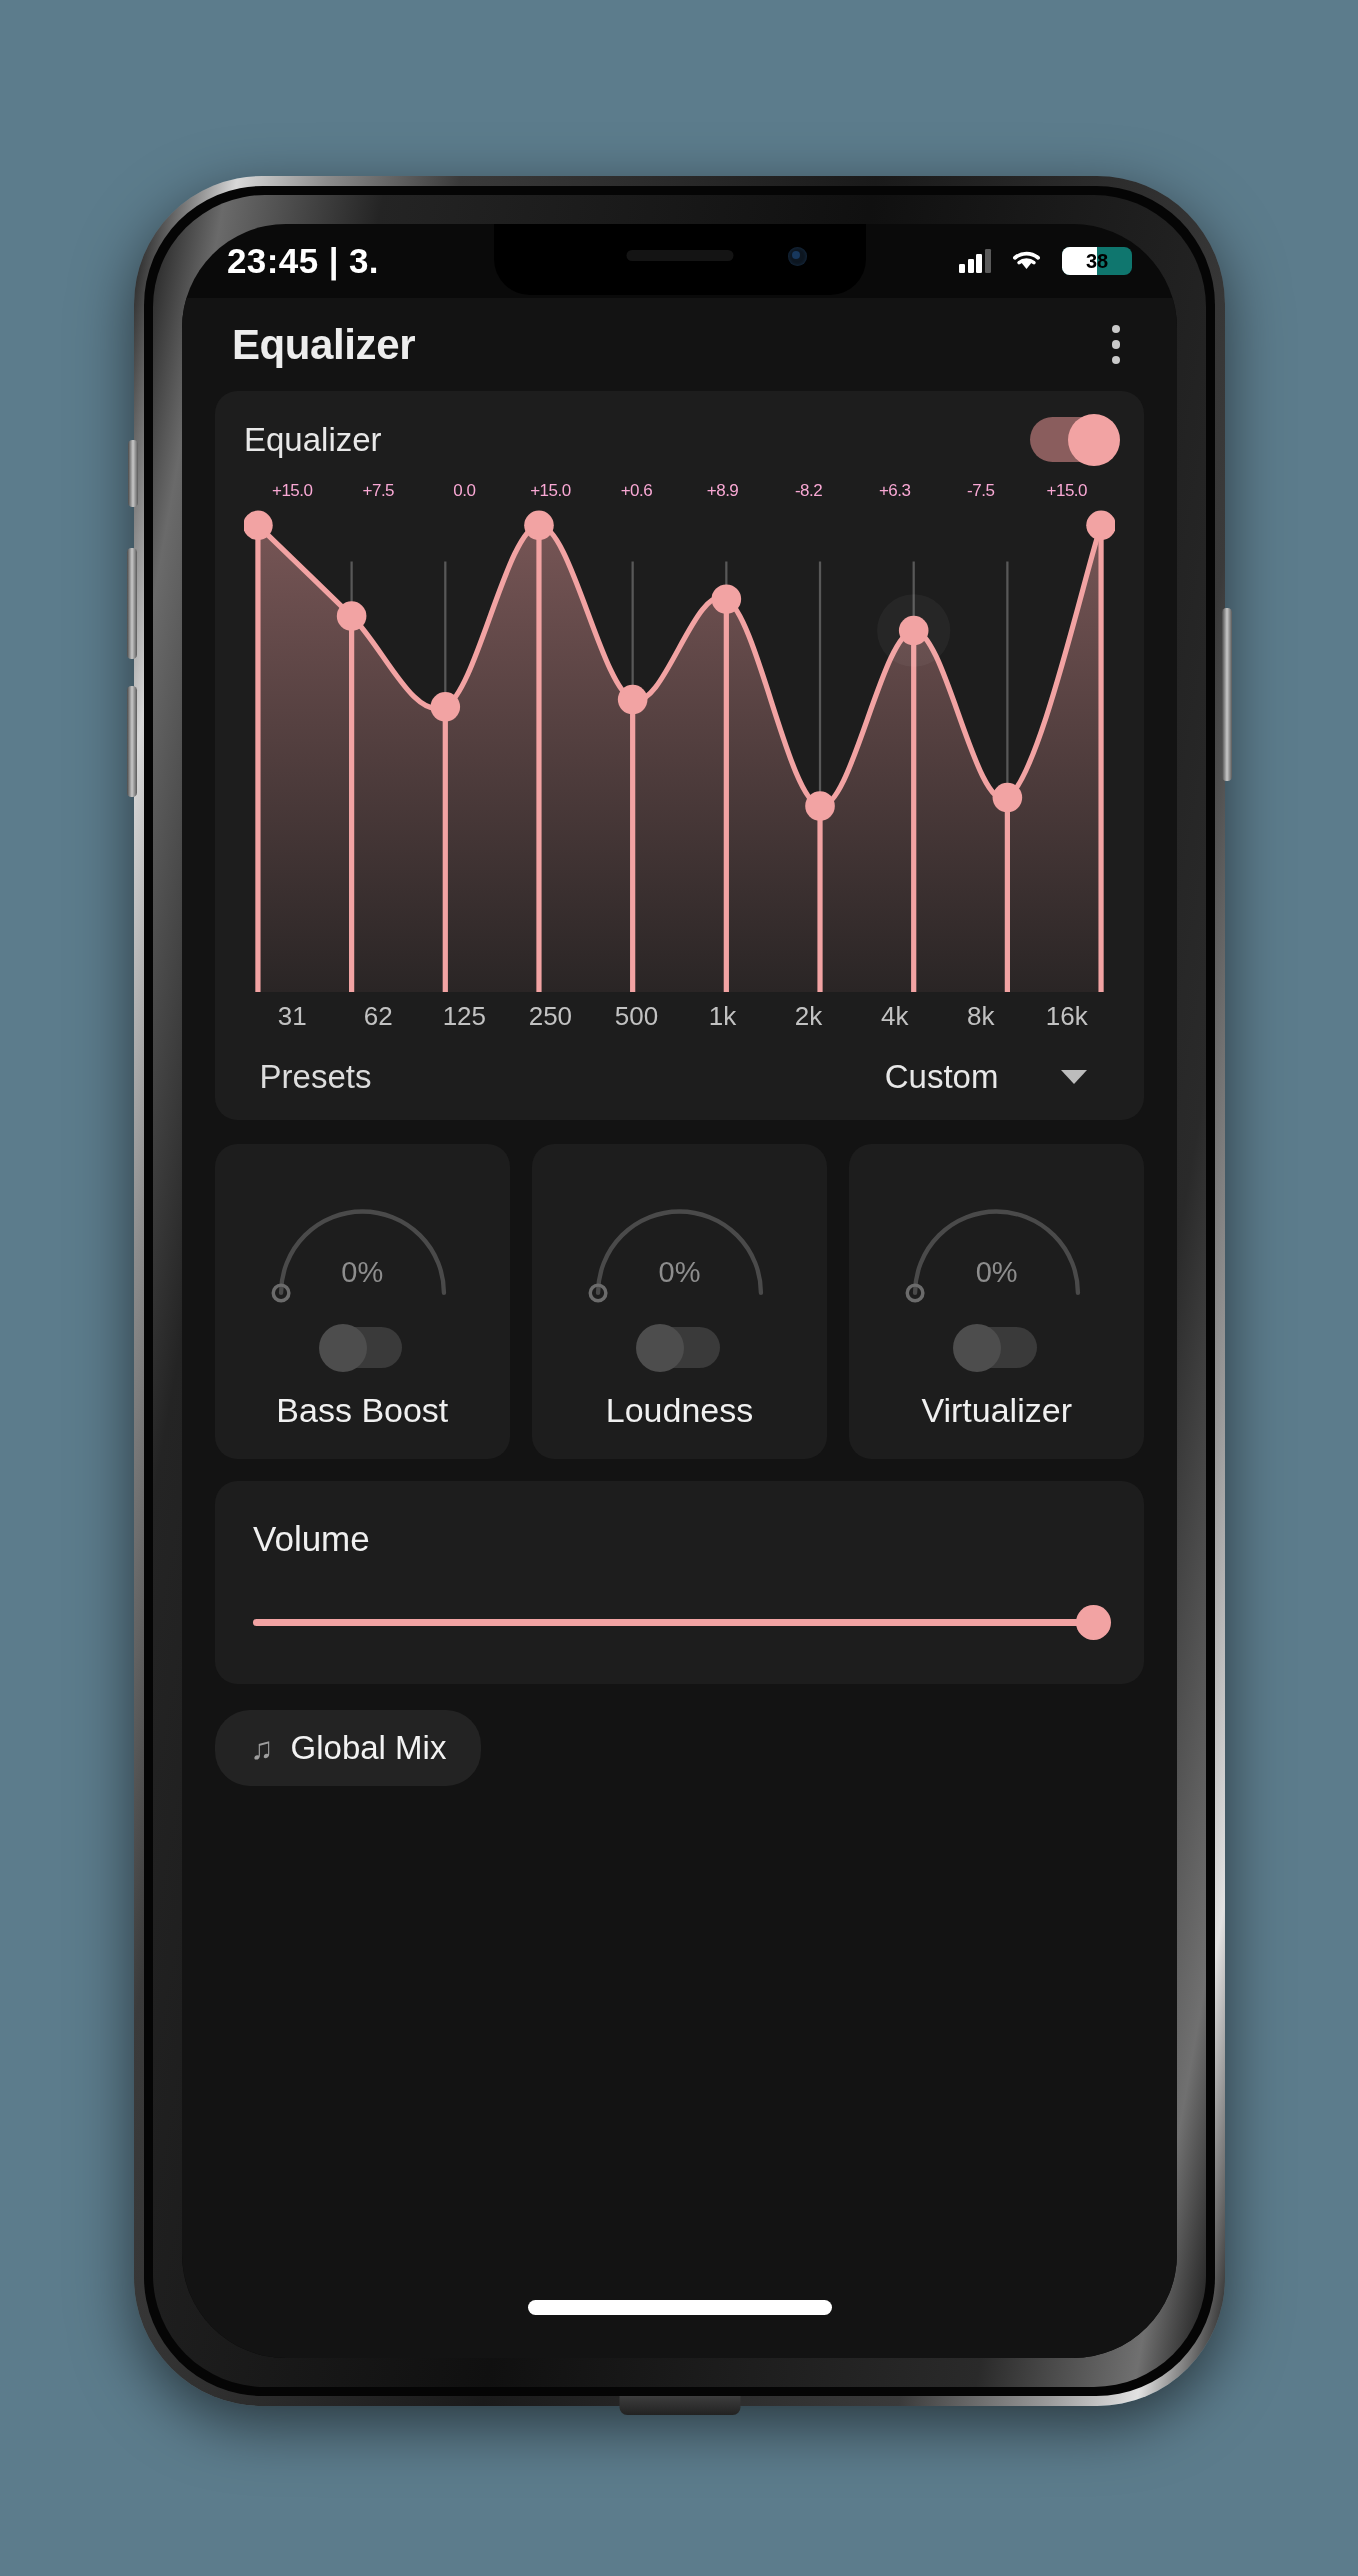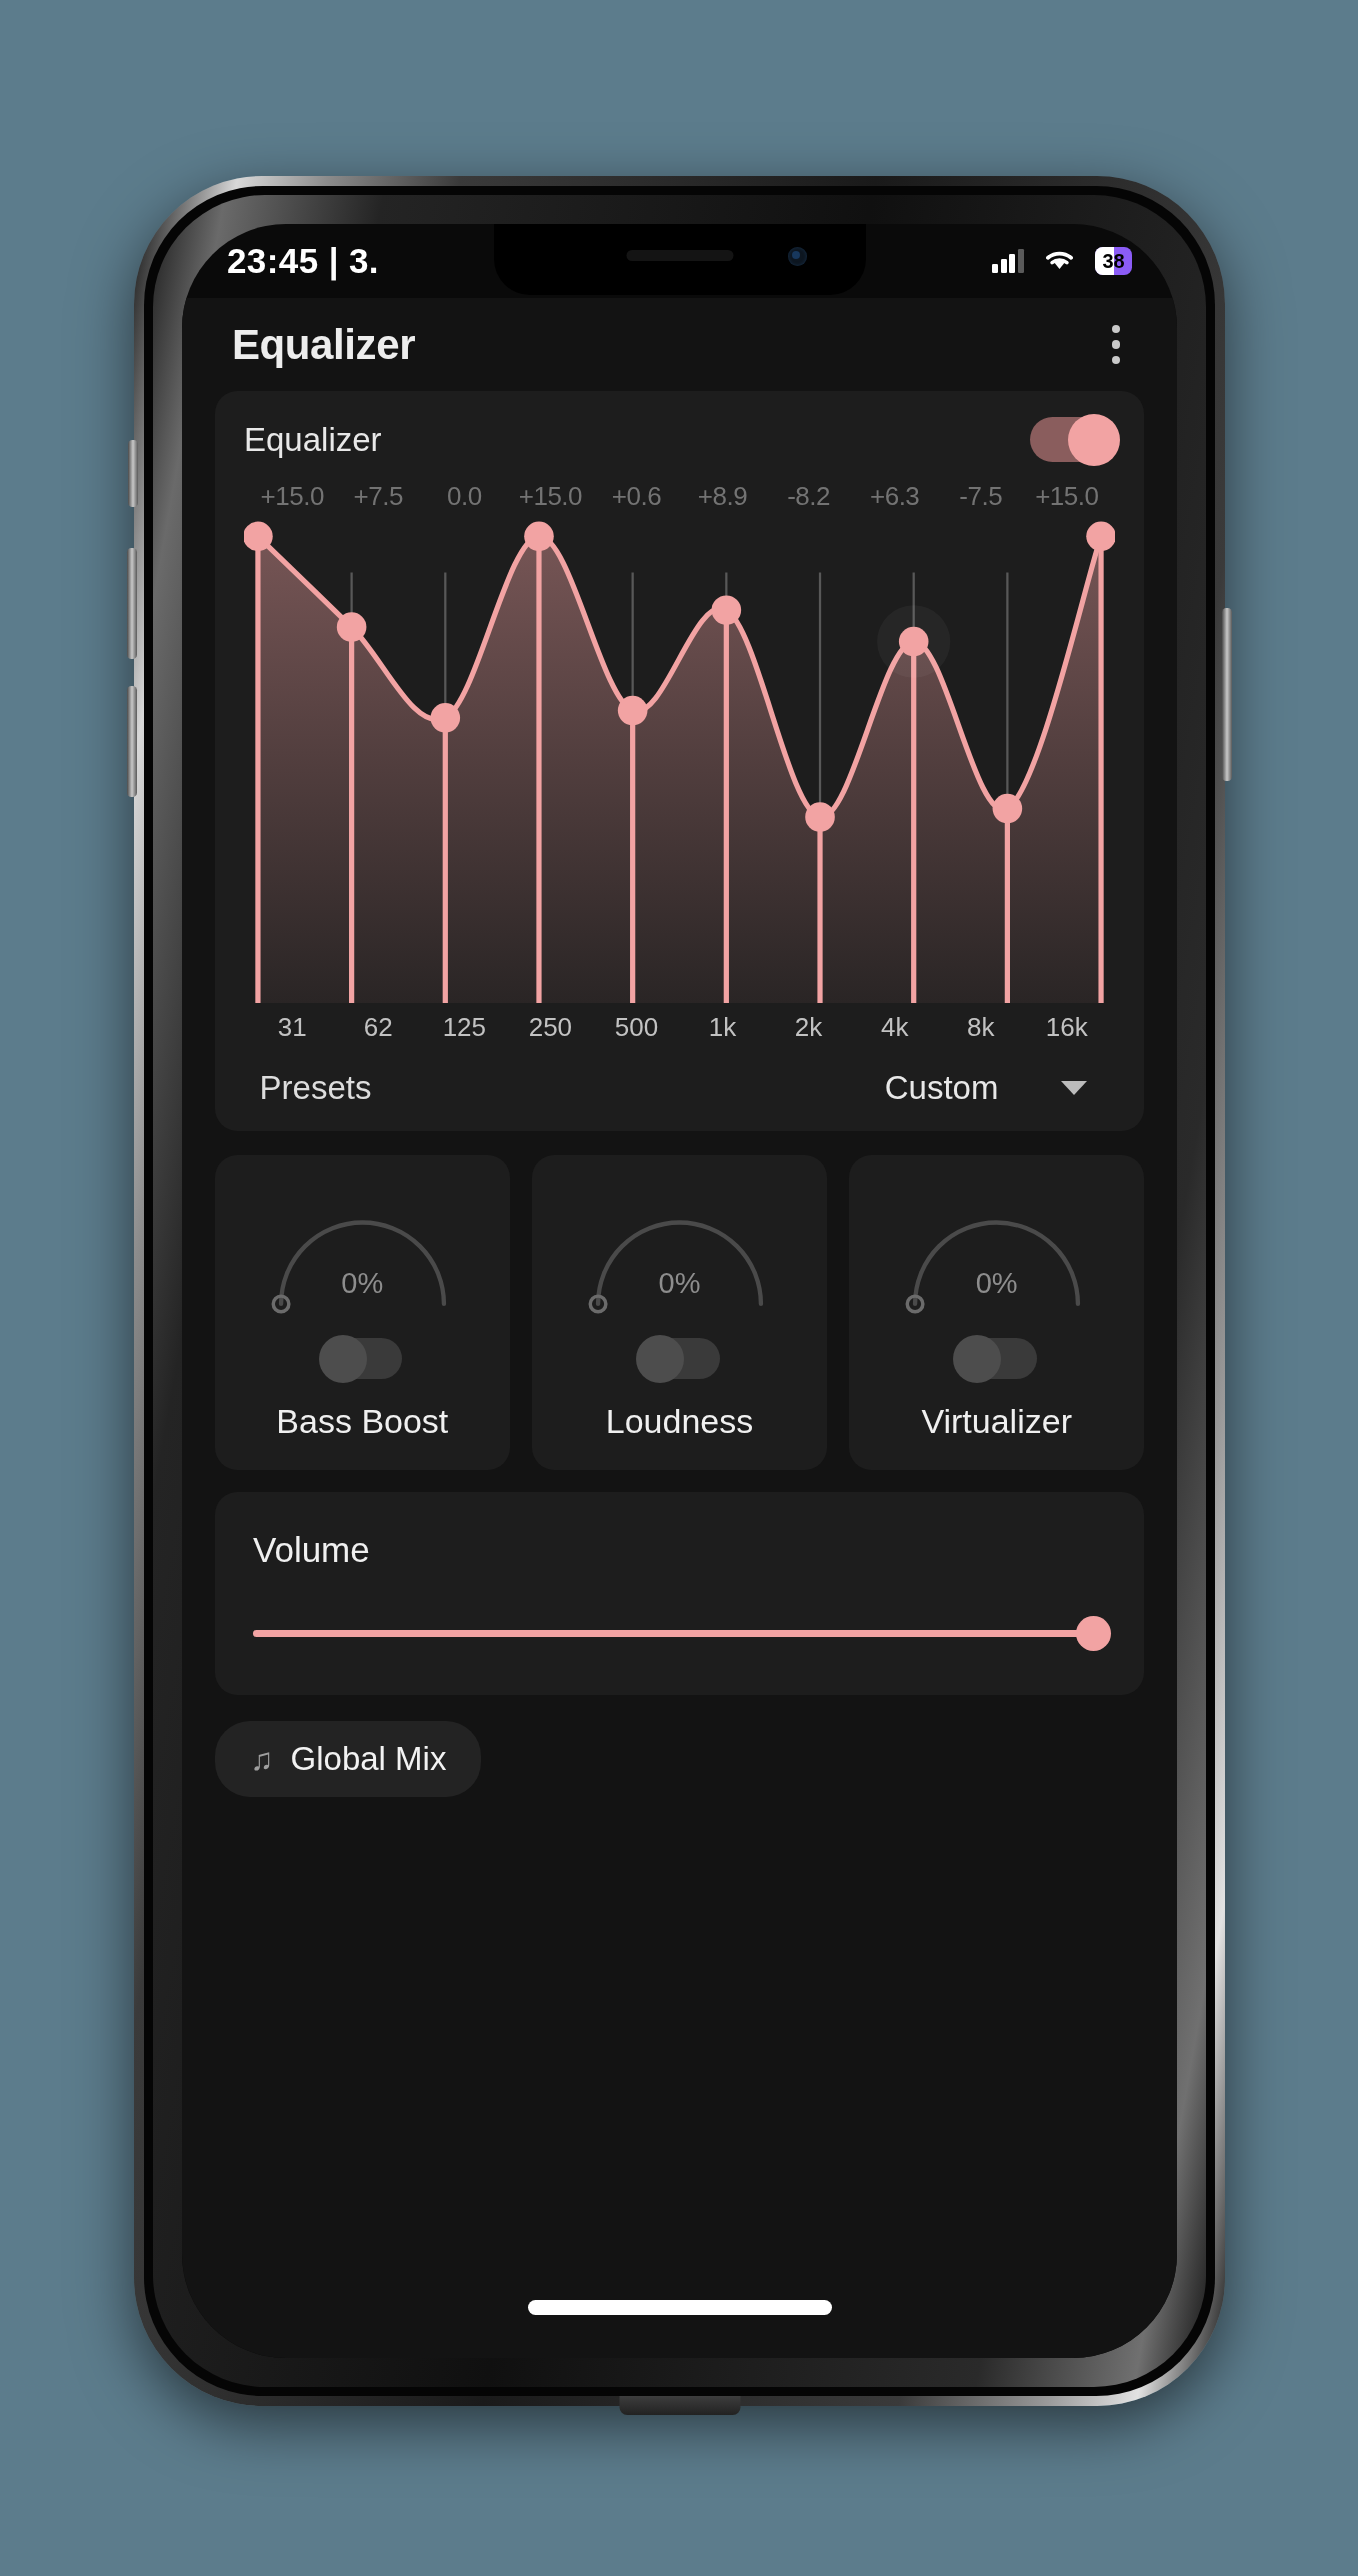--- a/index.html
+++ b/index.html
@@ -85,22 +85,22 @@
     white-space:nowrap; overflow:hidden; max-width:259px;
   }
   #status-icons { display:flex; align-items:center; gap:19px; }
   .signal-bars { display:flex; align-items:flex-end; gap:2.6px; height:24px; }
   .signal-bars i { display:block; width:6px; background:#fff; border-radius:1.3px; }
   .signal-bars i:nth-child(1){ height:8.6px; }
   .signal-bars i:nth-child(2){ height:14px; }
   .signal-bars i:nth-child(3){ height:19px; }
   .signal-bars i:nth-child(4){ height:24px; background:#5a5a5a; }
   .battery {
-    position:relative; width:37px; height:28px;
-    border-radius:7.8px; background:#8b5cf6;
+    position:relative; width:70px; height:28px;
+    border-radius:7.8px; background:#0f766e;
     display:flex; align-items:center; justify-content:center;
     overflow:hidden;
   }
   .battery::before {
     content:''; position:absolute; left:0; top:0; bottom:0;
     width:50%; background:#fff;
   }
   .battery::after {
     content:''; position:absolute; right:-6px; top:8.6px;
     width:5.2px; height:10.4px; border-radius:0 2.6px 2.6px 0; background:#9a9a9a;
@@ -146,21 +146,21 @@
   }
   .switch.on .knob  { right:-5.2px; background:#f2a3a3; }
   .switch.off .knob { left:-3.5px;  background:#4d4d4d; }
 
   #gain-row {
     display:flex; justify-content:space-between;
     padding:0 5.2px; margin-bottom:7px;
   }
   #gain-row span {
     flex:1 1 0; text-align:center;
-    color:#737373; font-size:26px; letter-spacing:-0.5px;
+    color:#f9a8d4; font-size:17px; letter-spacing:-0.5px;
   }
 
   #eq-graph {
     position:relative; height:484px; width:100%;
   }
   #eq-graph svg { display:block; width:100%; height:100%; }
 
   #freq-row {
     display:flex; justify-content:space-between;
     padding:0 5.2px; margin-top:8.6px;

